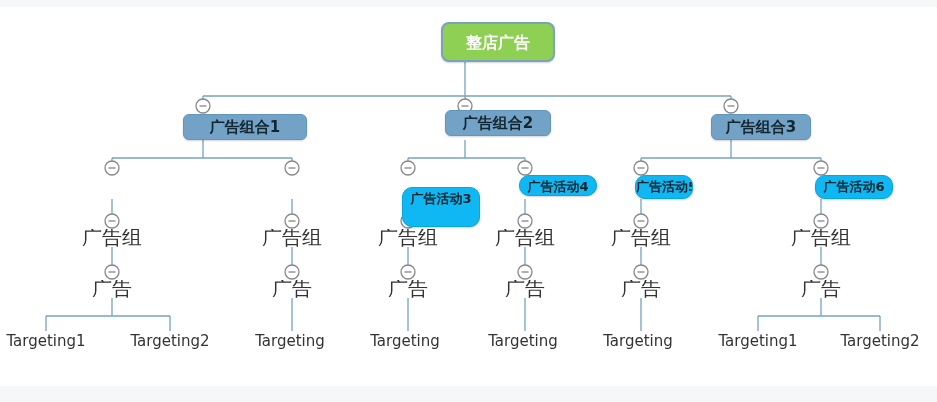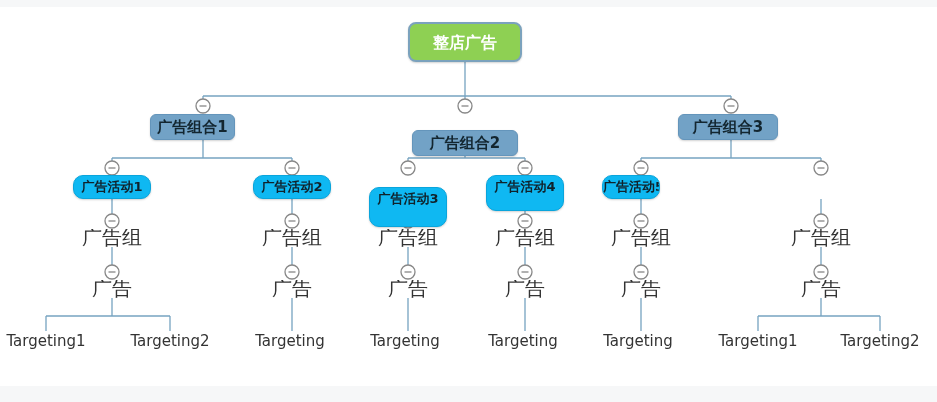--- a/index.html
+++ b/index.html
@@ -12,21 +12,21 @@
   .strip.bottom{bottom:0;height:16px;}
   svg.wires{position:absolute;left:0;top:0;width:937px;height:402px;}
   svg.wires line.edge{stroke:var(--line,#76a3c0);stroke-width:1.3;}
   svg.wires circle.collapse{fill:var(--collapse-fill,#fff);stroke:var(--collapse-stroke,#878787);stroke-width:1.3;}
   svg.wires line.minus{stroke:var(--collapse-stroke,#878787);stroke-width:1.3;}
   .layer{position:absolute;left:0;top:0;width:937px;height:402px;}
   .node{
     position:absolute;text-align:center;box-sizing:border-box;white-space:nowrap;
     overflow:hidden;cursor:default;
   }
-  .node.box{border-radius:6px;font-weight:600;box-shadow:0 1px 2px rgba(0,0,0,.18);}
+  .node.box{border-radius:6px;font-weight:600;box-shadow:0 1px 2px rgba(0,0,0,.18);margin-left:33px;}
   .node.root{
     background:var(--root-fill,#8ed053);border:2px solid var(--root-border,#7ba2bd);
     color:var(--root-text,#fff);font-size:16px;border-radius:8px;
   }
   .node.group{
     background:var(--group-fill,#72a2c6);border:1px solid var(--group-border,#6495bb);
     color:var(--group-text,#132630);font-size:15px;
   }
   .node.campaign{
     background:var(--campaign-fill,#0fb8f2);border:1px solid var(--campaign-border,#0aa5dc);
@@ -163,42 +163,41 @@
         <circle cx="821" cy="272" r="7" class="collapse"></circle>
         <line x1="817.5" y1="272" x2="824.5" y2="272" class="minus"></line>
       </g>
       <line x1="821" y1="298" x2="821" y2="316" class="edge"></line>
       <line x1="758" y1="316" x2="880" y2="316" class="edge"></line>
       <line x1="758" y1="316" x2="758" y2="331" class="edge"></line>
       <line x1="880" y1="316" x2="880" y2="331" class="edge"></line>
     </svg>
   <div class="layer">
       <div class="node box root" style="left: 408px; top: 22px; width: 114px; height: 40px; line-height: 38px;">整店广告</div>
-      <div class="node box group" style="left: 150px; top: 114px; width: 85px; height: 26px; line-height: 24px; text-align: center;">广告组合1</div>
-      <div class="node box group" style="left: 412px; top: 130px; width: 106px; height: 26px; line-height: 24px;">广告组合2</div>
+      <div class="node box group" style="left: 150px; top: 114px; width: 124px; height: 26px; line-height: 24px; text-align: center;">广告组合1</div>
+      <div class="node box group" style="left: 412px; top: 110px; width: 106px; height: 26px; line-height: 24px;">广告组合2</div>
       <div class="node box group" style="left: 678px; top: 114px; width: 100px; height: 26px; line-height: 24px;">广告组合3</div>
-      <div class="node box campaign" style="left: 73px; top: 175px; width: 78px; height: 24px; line-height: 22px;">广告活动1</div>
       <div class="node plain" style="left: 62px; top: 229px; width: 100px; height: 18px; line-height: 16px;">广告组</div>
       <div class="node plain" style="left: 62px; top: 280px; width: 100px; height: 18px; line-height: 16px;">广告</div>
       <div class="node targeting" style="left: -14px; top: 333px; width: 120px; height: 18px; line-height: 16px;">Targeting1</div>
       <div class="node targeting" style="left: 110px; top: 333px; width: 120px; height: 18px; line-height: 16px;">Targeting2</div>
-      <div class="node box campaign" style="left: 253px; top: 175px; width: 78px; height: 24px; line-height: 22px;">广告活动2</div>
       <div class="node plain" style="left: 242px; top: 229px; width: 100px; height: 18px; line-height: 16px;">广告组</div>
       <div class="node plain" style="left: 242px; top: 280px; width: 100px; height: 18px; line-height: 16px;">广告</div>
       <div class="node targeting" style="left: 230px; top: 333px; width: 120px; height: 18px; line-height: 16px;">Targeting</div>
       <div class="node box campaign" style="left: 369px; top: 187px; width: 78px; height: 40px; line-height: 22px;">广告活动3</div>
       <div class="node plain" style="left: 358px; top: 229px; width: 100px; height: 18px; line-height: 16px;">广告组</div>
       <div class="node plain" style="left: 358px; top: 280px; width: 100px; height: 18px; line-height: 16px;">广告</div>
       <div class="node targeting" style="left: 345px; top: 333px; width: 120px; height: 18px; line-height: 16px;">Targeting</div>
-      <div class="node box campaign" style="left: 486px; top: 175px; width: 78px; height: 36px; line-height: 22px;">广告活动4</div>
+      <div class="node box campaign" style="left: 486px; top: 175px; width: 78px; height: 21px; line-height: 22px;">广告活动4</div>
       <div class="node plain" style="left: 475px; top: 229px; width: 100px; height: 18px; line-height: 16px;">广告组</div>
       <div class="node plain" style="left: 475px; top: 280px; width: 100px; height: 18px; line-height: 16px;">广告</div>
       <div class="node targeting" style="left: 463px; top: 333px; width: 120px; height: 18px; line-height: 16px;">Targeting</div>
       <div class="node box campaign" style="left: 602px; top: 175px; width: 58px; height: 24px; line-height: 22px;">广告活动5</div>
       <div class="node plain" style="left: 591px; top: 229px; width: 100px; height: 18px; line-height: 16px;">广告组</div>
       <div class="node plain" style="left: 591px; top: 280px; width: 100px; height: 18px; line-height: 16px;">广告</div>
       <div class="node targeting" style="left: 578px; top: 333px; width: 120px; height: 18px; line-height: 16px;">Targeting</div>
+      <div class="node box campaign" style="left: 782px; top: 175px; width: 78px; height: 24px; line-height: 22px;">广告活动6</div>
       <div class="node plain" style="left: 771px; top: 229px; width: 100px; height: 18px; line-height: 16px;">广告组</div>
       <div class="node plain" style="left: 771px; top: 280px; width: 100px; height: 18px; line-height: 16px;">广告</div>
       <div class="node targeting" style="left: 698px; top: 333px; width: 120px; height: 18px; line-height: 16px;">Targeting1</div>
       <div class="node targeting" style="left: 820px; top: 333px; width: 120px; height: 18px; line-height: 16px;">Targeting2</div>
     </div>
 </div>
 
 </body></html>

